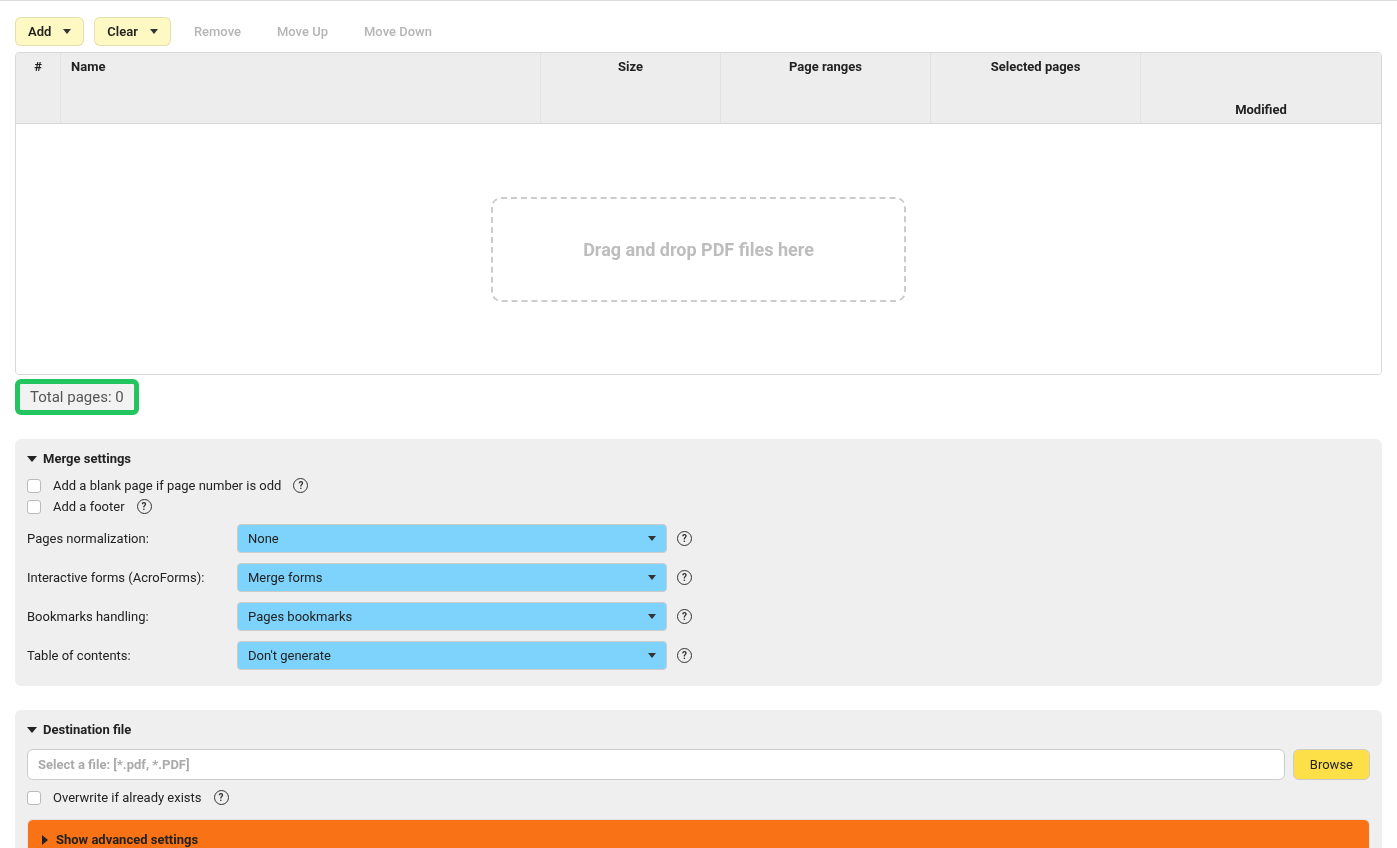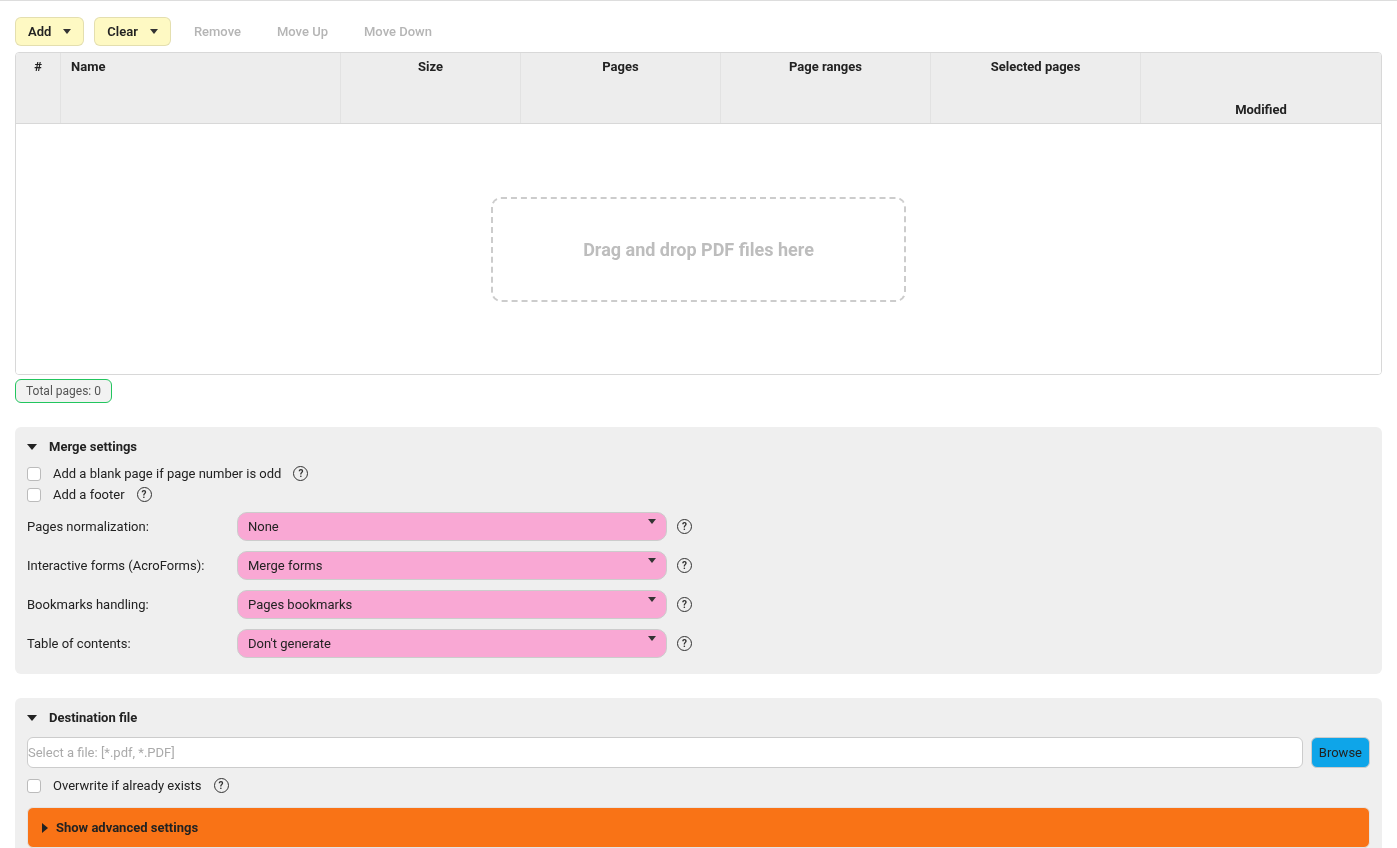--- a/index.html
+++ b/index.html
@@ -85,36 +85,36 @@
     border-radius: 10px;
     padding: 40px 90px;
     color: #bdbdbd;
     font-size: 18px;
     font-weight: 700;
   }
   .status-pill {
     display: inline-block;
     margin-top: 4px;
     background: #f2f2f2;
-    border: 1px solid #22c55e;
+    border: 5px solid #22c55e;
     border-radius: 6px;
     padding: 4px 10px;
-    font-size: 12px;
+    font-size: 15px;
     color: #555;
   }
   .panel {
     margin-top: 24px;
     background: #efefef;
     border-radius: 6px;
     padding: 12px 12px 16px 12px;
   }
   .panel-header {
     display: flex;
     align-items: center;
-    gap: 12px;
+    gap: 6px;
     font-weight: 700;
     margin-bottom: 12px;
   }
   .disclosure-down {
     width: 0; height: 0;
     border-left: 5px solid transparent;
     border-right: 5px solid transparent;
     border-top: 6px solid #222;
   }
   .disclosure-right {
@@ -148,47 +148,49 @@
     line-height: 1;
   }
   .frow {
     display: flex;
     align-items: center;
     margin-top: 10px;
   }
   .frow .label { width: 210px; }
   .select {
     width: 430px;
-    background: #f9a8d4;
+    background: #7dd3fc;
     border: 1px solid #ccc;
-    border-radius: 10px;
+    border-radius: 4px;
     padding: 6px 10px;
     display: flex;
+    align-items: center;
     justify-content: space-between;
   }
   .select .caret-down { border-top-color: #333; }
   .frow .help { margin-left: 10px; }
   .dest-row {
     display: flex;
     gap: 8px;
     margin-bottom: 10px;
   }
   .dest-input {
     flex: 1;
     background: #fff;
     border: 1px solid #ccc;
     border-radius: 6px;
-    padding: 7px 0;
+    padding: 7px 10px;
     color: #aaa;
+    font-weight: bold;
   }
   .browse-btn {
-    background: #0ea5e9;
+    background: #fde047;
     border: 1px solid #ccc;
     border-radius: 6px;
-    padding: 7px 7px;
+    padding: 7px 16px;
     cursor: pointer;
   }
   .adv-wrap {
     background: #f97316;
     border: 1px solid #e4e4e4;
     border-radius: 6px;
     padding: 12px 14px;
     margin-top: 14px;
     display: flex;
     align-items: center;
@@ -223,21 +225,20 @@
       <span>Move Down</span>
     </div>
   </div>
 
   
   <div class="table-wrap">
     <div class="thead">
       <div class="col-num">#</div>
       <div class="col-name">Name</div>
       <div class="col-size">Size</div>
-      <div class="col-pages">Pages</div>
       <div class="col-ranges">Page ranges</div>
       <div class="col-selpages">Selected pages</div>
       <div class="col-modified">Modified</div>
     </div>
     <div class="tbody">
       <div class="dropzone">Drag and drop PDF files here</div>
     </div>
   </div>
 
   <div class="status-pill">Total pages: 0</div>

